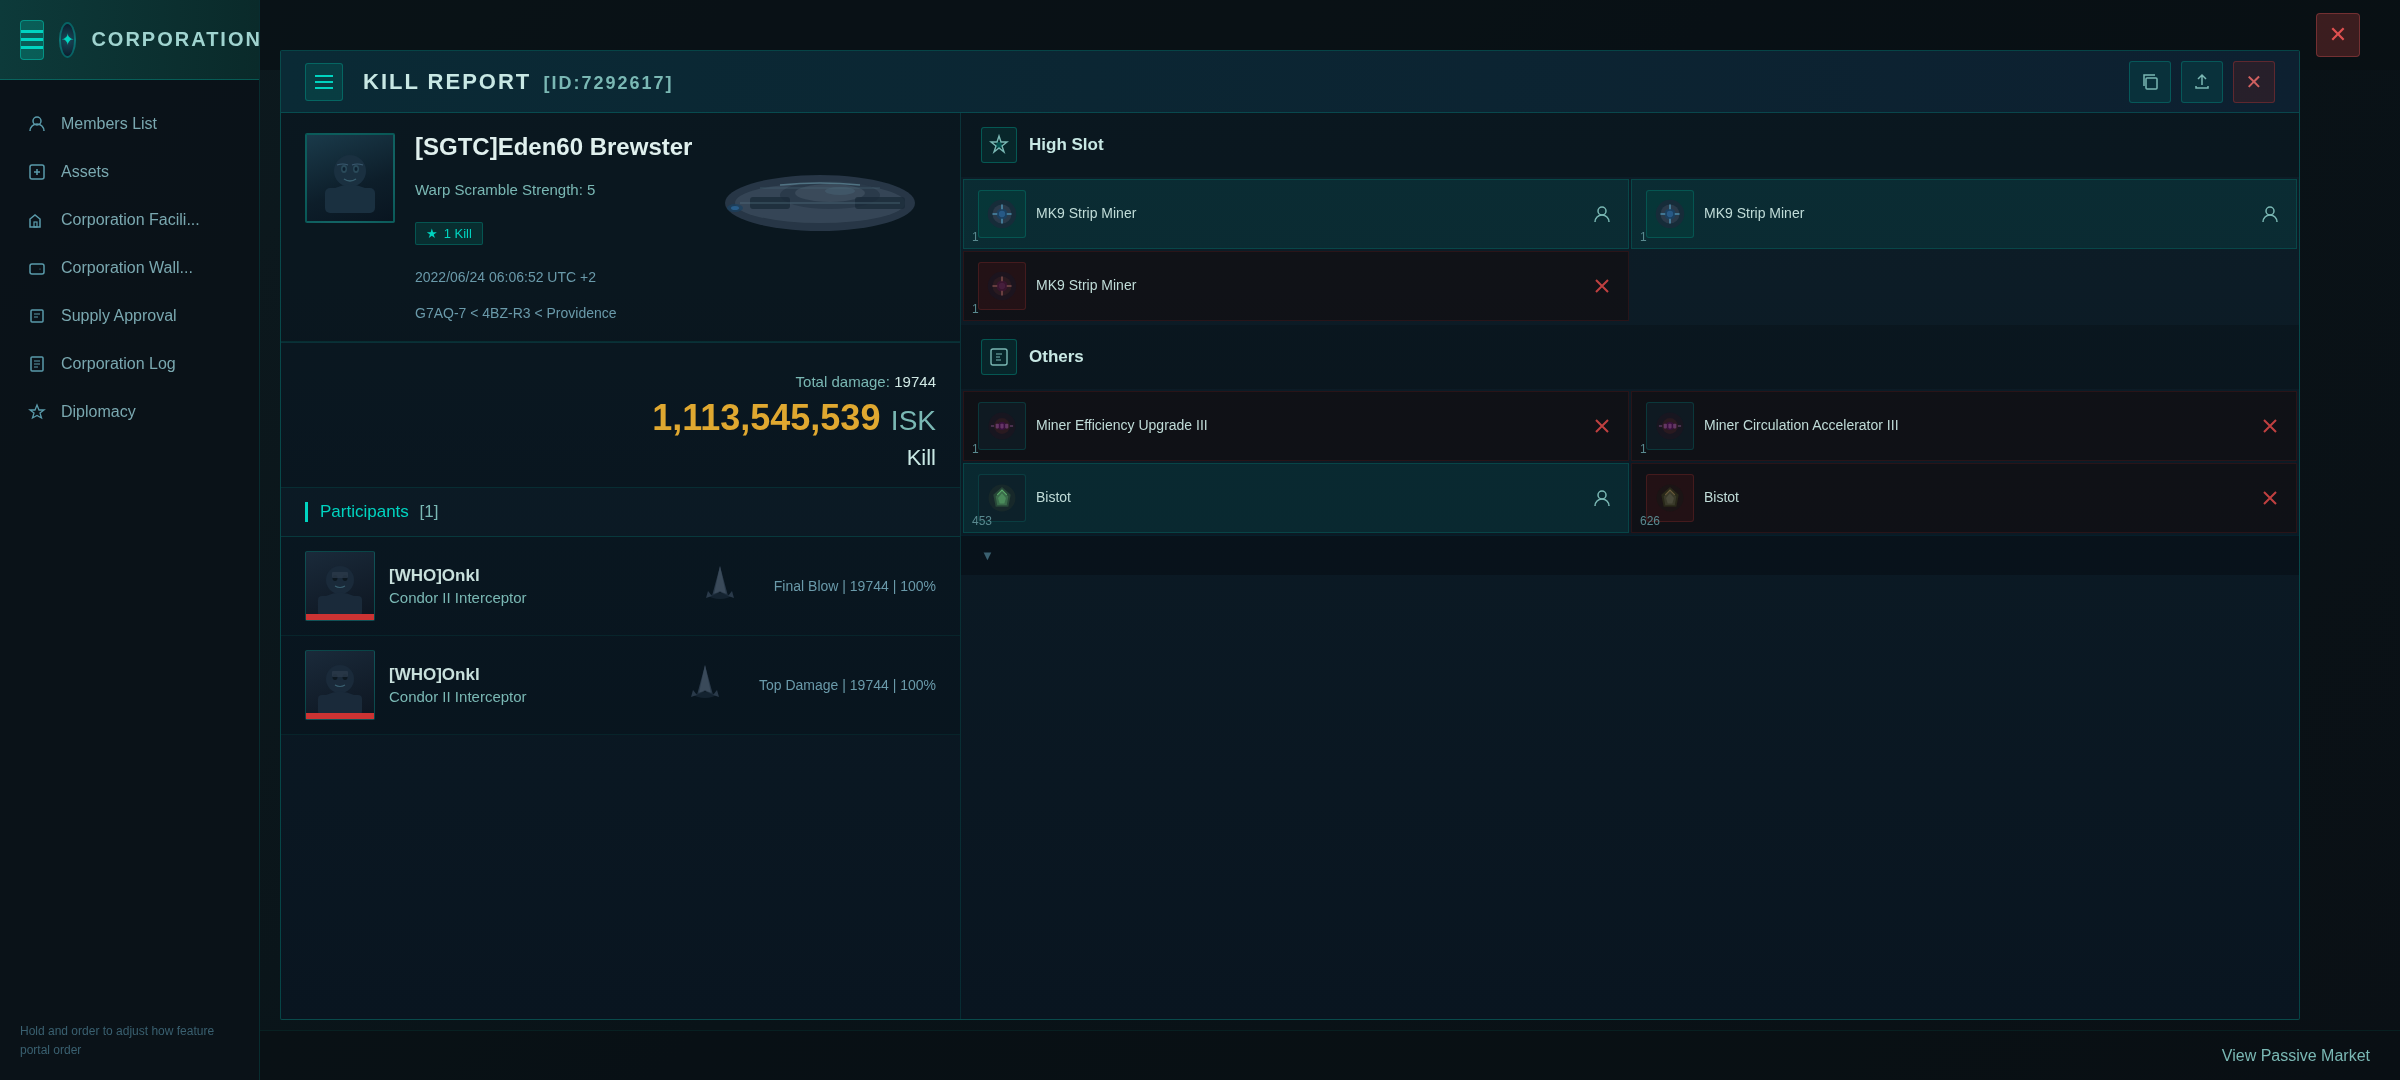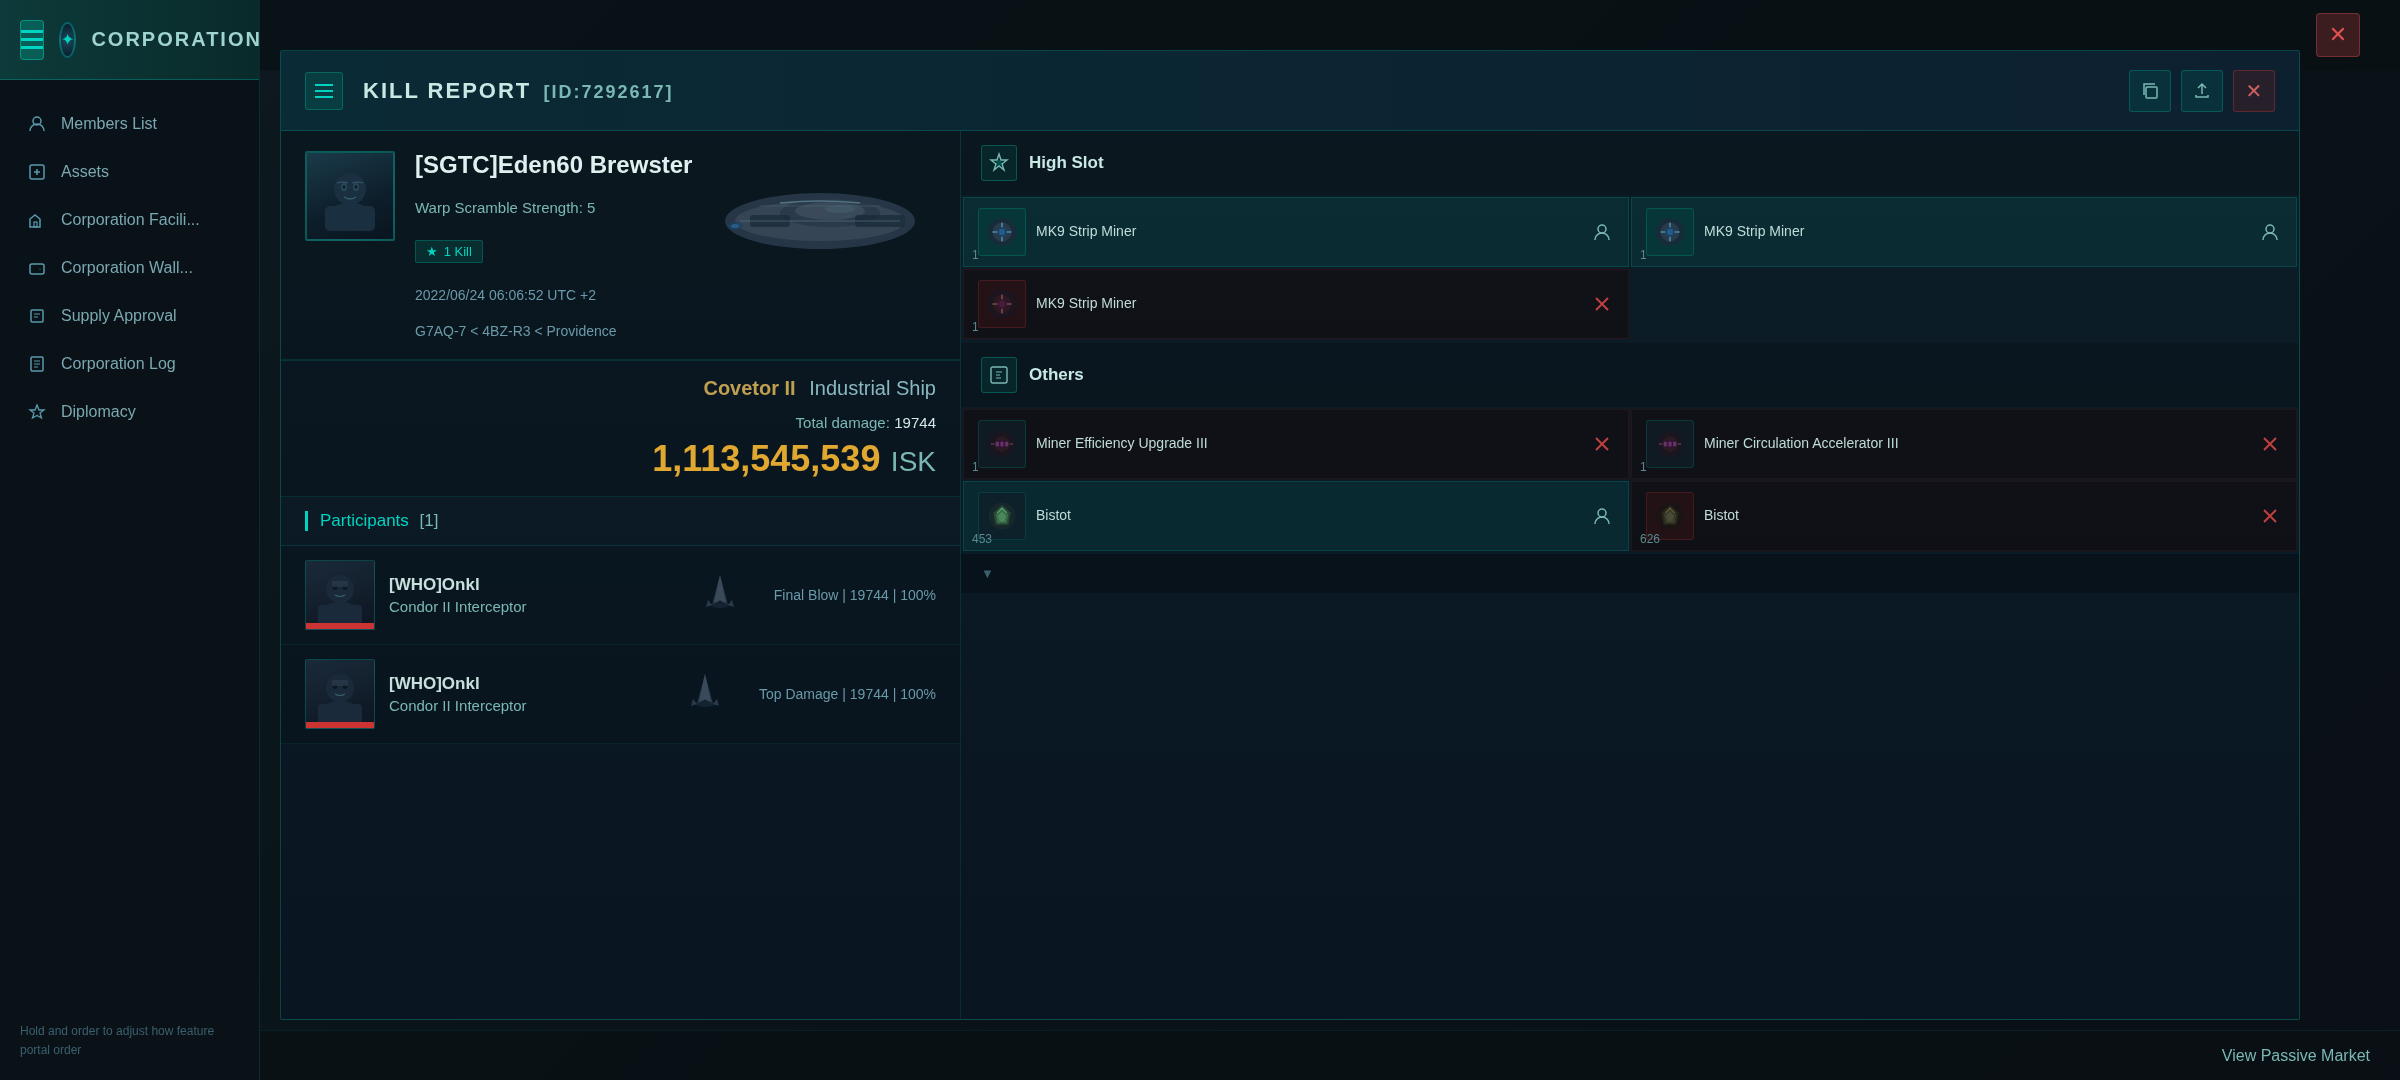--- a/index.html
+++ b/index.html
@@ -153,21 +153,21 @@
       bottom: 60px;
       background: linear-gradient(180deg, #0d1e28 0%, #091520 100%);
       border: 1px solid rgba(0,180,160,0.3);
       border-radius: 2px;
       display: flex;
       flex-direction: column;
     }
 
     
     .modal-header {
-      height: 80px;
+      height: 62px;
       background: linear-gradient(90deg, #0a2a35, #0d2030);
       border-bottom: 1px solid rgba(0,180,160,0.25);
       display: flex;
       align-items: center;
       padding: 0 24px;
       gap: 20px;
     }
 
     .modal-menu-btn {
       width: 38px;
@@ -809,32 +809,29 @@
 
                 <path d="M-40 -18 Q0 -22 40 -18" stroke="#6a9aaa" stroke-width="1.5" fill="none" opacity="0.6"></path>
                 <ellipse cx="20" cy="-12" rx="15" ry="4" fill="#4a6a7a" opacity="0.4"></ellipse>
               </g>
             </svg>
           </div>
         </div>
       </div>
 
       <div class="ship-stats" style="text-align:right; padding: 16px 24px; background:rgba(8,18,24,0.4); border-bottom:1px solid rgba(0,180,160,0.15);">
-        <div class="ship-class">
-          <span class="ship-tier">Covetor II</span>
-          <span class="ship-type">Industrial Ship</span>
-        </div>
         <div style="margin-top:14px;">
           <span class="ship-damage-label">Total damage:</span>
           <span class="ship-damage-value">19744</span>
         </div>
         <div style="margin-top:6px;">
           <span class="isk-value">1,113,545,539</span>
           <span class="isk-unit">ISK</span>
         </div>
+        <div class="kill-result">Kill</div>
       </div>
 
       <div class="participants-header">
         <div class="participants-label">
           <span>Participants</span>
           <span style="color:#7ab8b4; margin-left:6px;">[1]</span>
         </div>
       </div>
 
       <div class="participant-entry">

